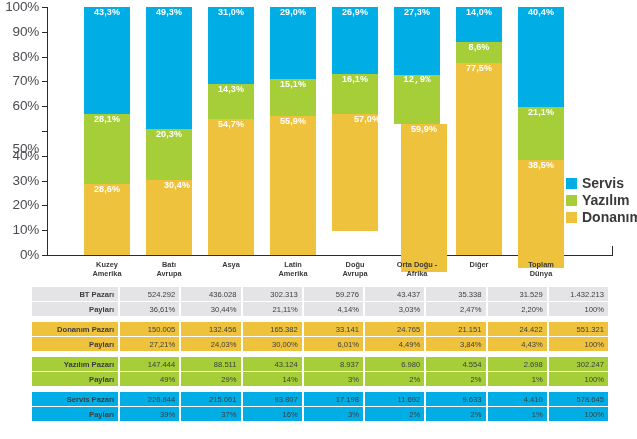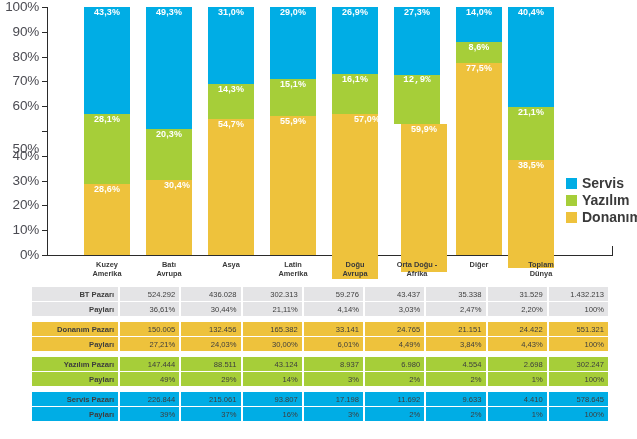--- a/index.html
+++ b/index.html
@@ -224,21 +224,21 @@
           <span class="seg-label">55,9%</span>
         </div>
       </div>
       <div class="bar-col" style="left: 284px; height: 248px;">
         <div class="seg servis" style="height: 66.712px;">
           <span class="seg-label">26,9%</span>
         </div>
         <div class="seg yazilim" style="height: 39.928px;">
           <span class="seg-label">16,1%</span>
         </div>
-        <div class="seg donanim" style="height: 165px; padding-left: 24px;">
+        <div class="seg donanim" style="height: 117px; padding-left: 24px;">
           <span class="seg-label">57,0%</span>
         </div>
       </div>
       <div class="bar-col" style="left: 346px; height: 248px;">
         <div class="seg servis" style="height: 67.704px;">
           <span class="seg-label">27,3%</span>
         </div>
         <div class="seg yazilim" style="height: 49px; font-family: Liberation Mono, monospace;">
           <span class="seg-label">12,9%</span>
         </div>
@@ -250,21 +250,21 @@
         <div class="seg servis" style="height: 34.72px;">
           <span class="seg-label">14,0%</span>
         </div>
         <div class="seg yazilim" style="height: 21.328px;">
           <span class="seg-label">8,6%</span>
         </div>
         <div class="seg donanim" style="height: 192.2px;">
           <span class="seg-label">77,5%</span>
         </div>
       </div>
-      <div class="bar-col" style="left: 460px; height: 248px;">
+      <div class="bar-col" style="left: 470px; height: 248px;">
         <div class="seg servis" style="height: 100.192px;">
           <span class="seg-label">40,4%</span>
         </div>
         <div class="seg yazilim" style="height: 52.328px;">
           <span class="seg-label">21,1%</span>
         </div>
         <div class="seg donanim" style="height: 108px;">
           <span class="seg-label">38,5%</span>
         </div>
       </div>

